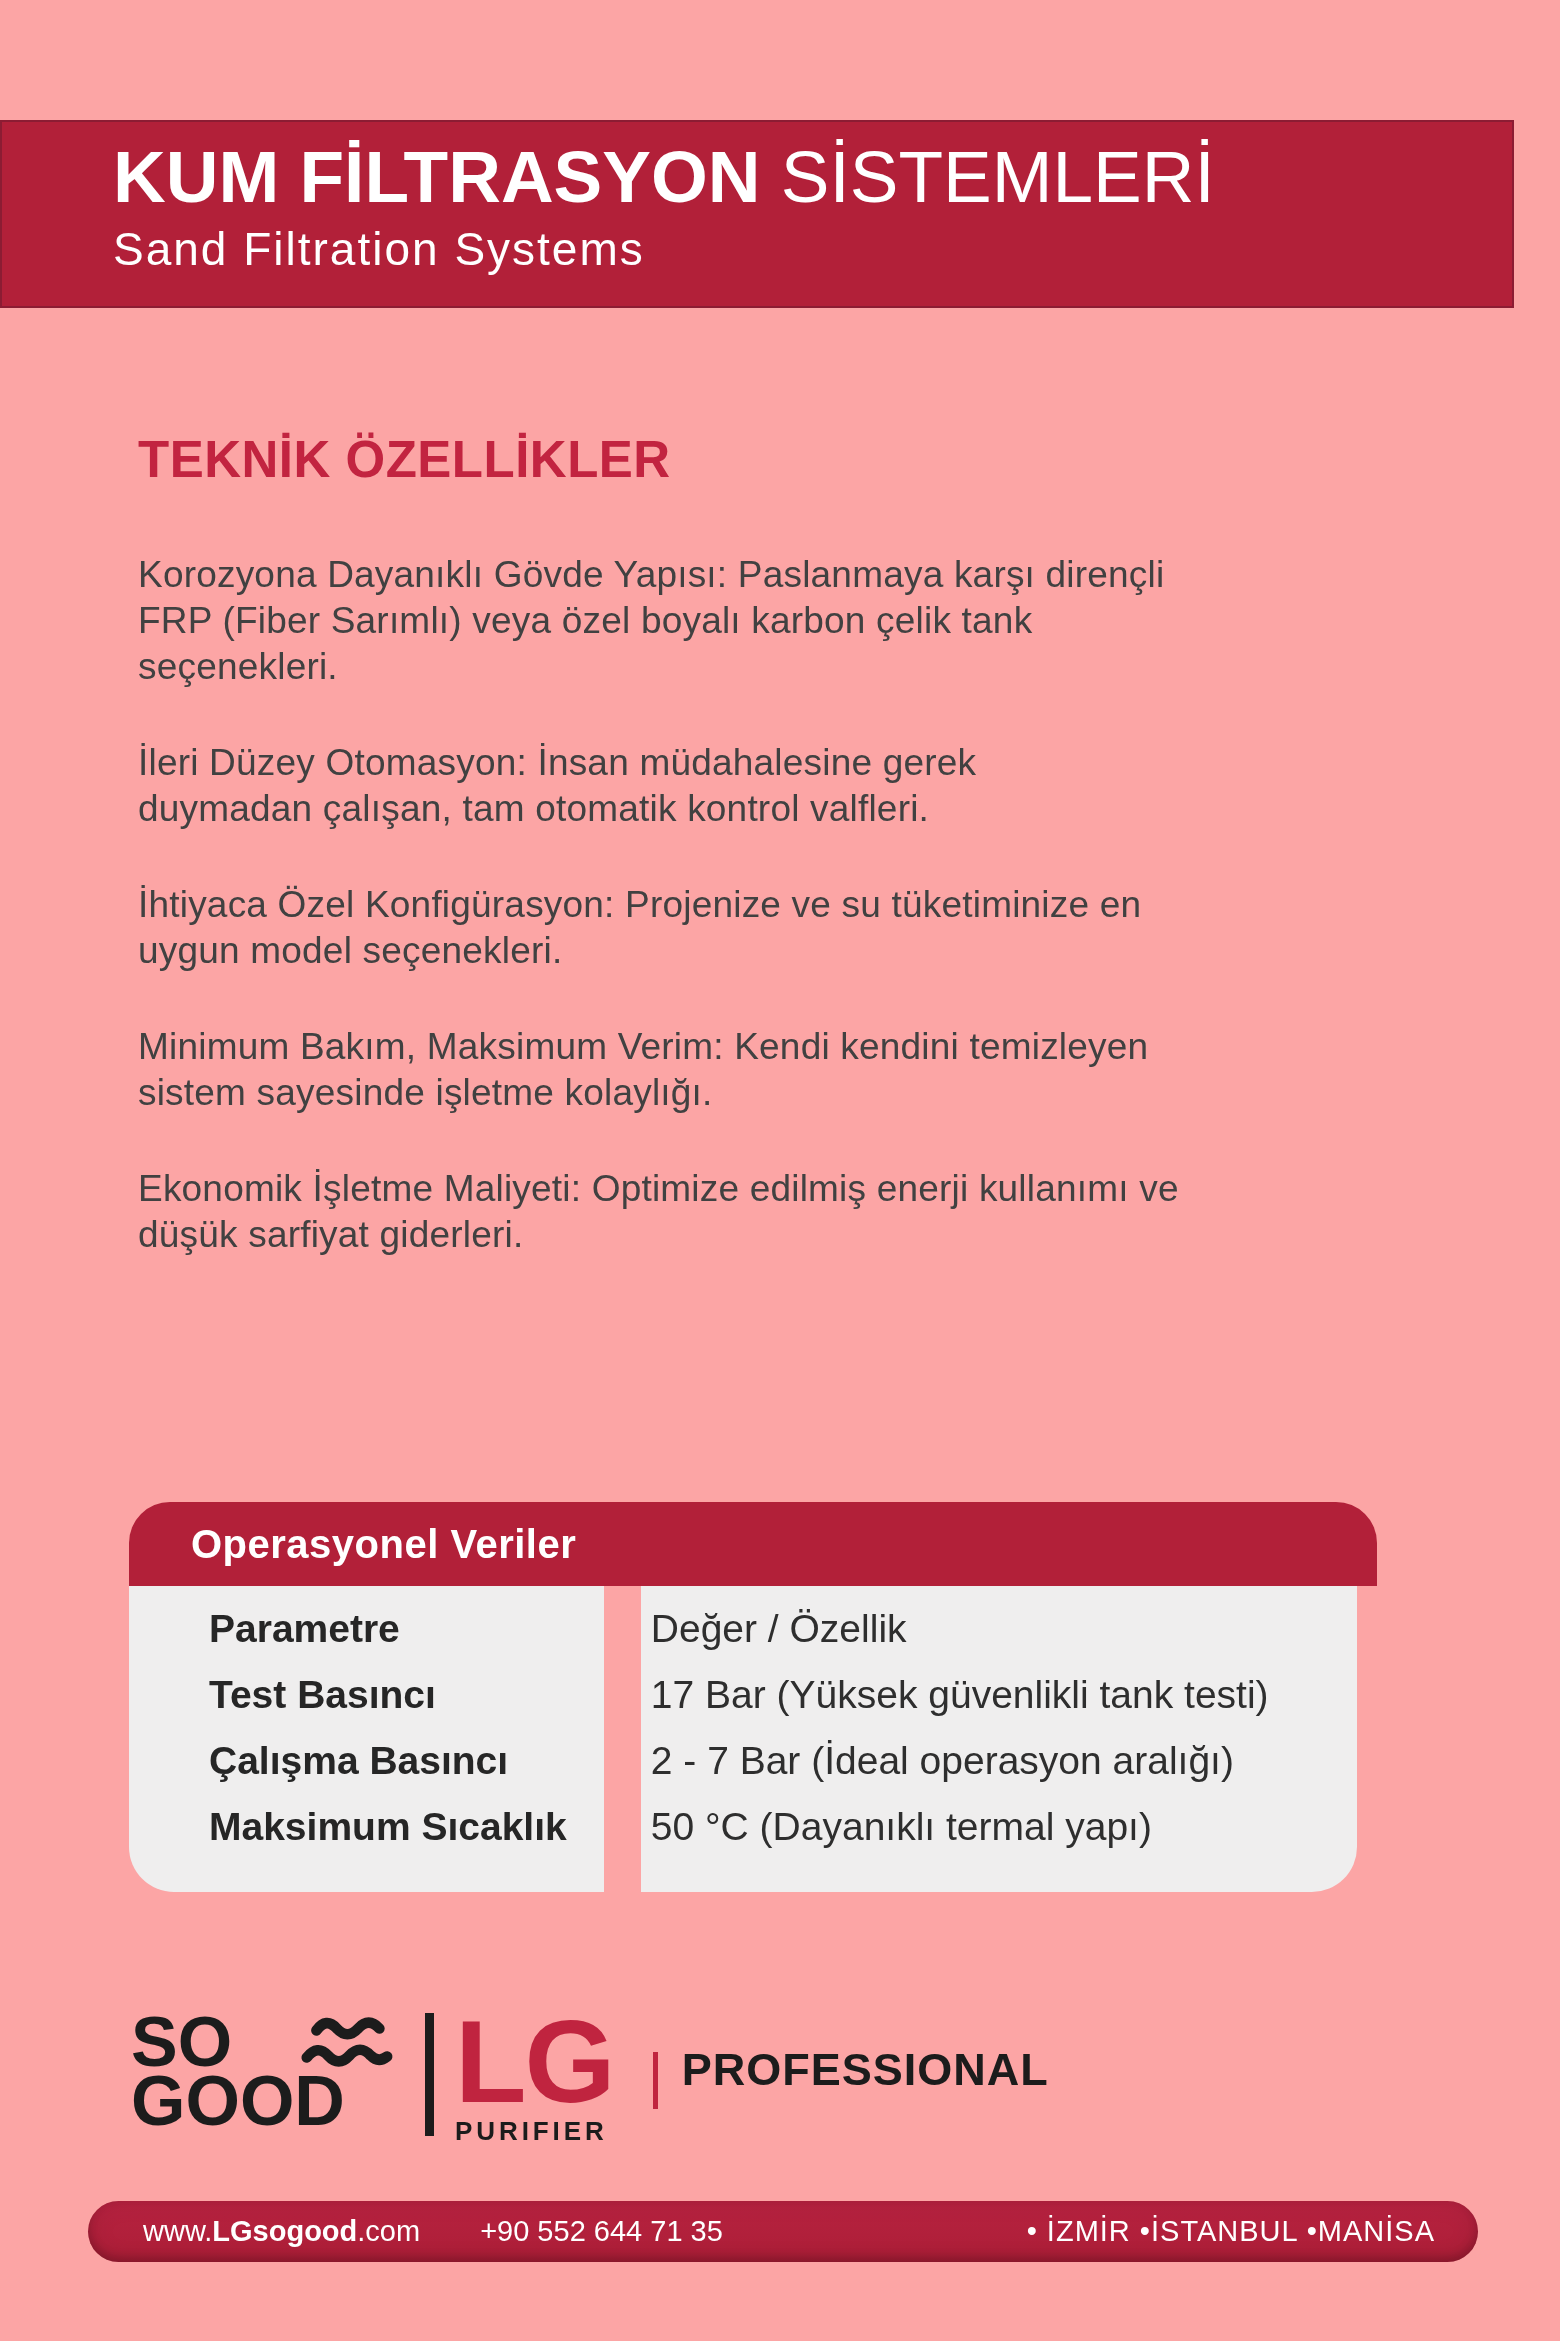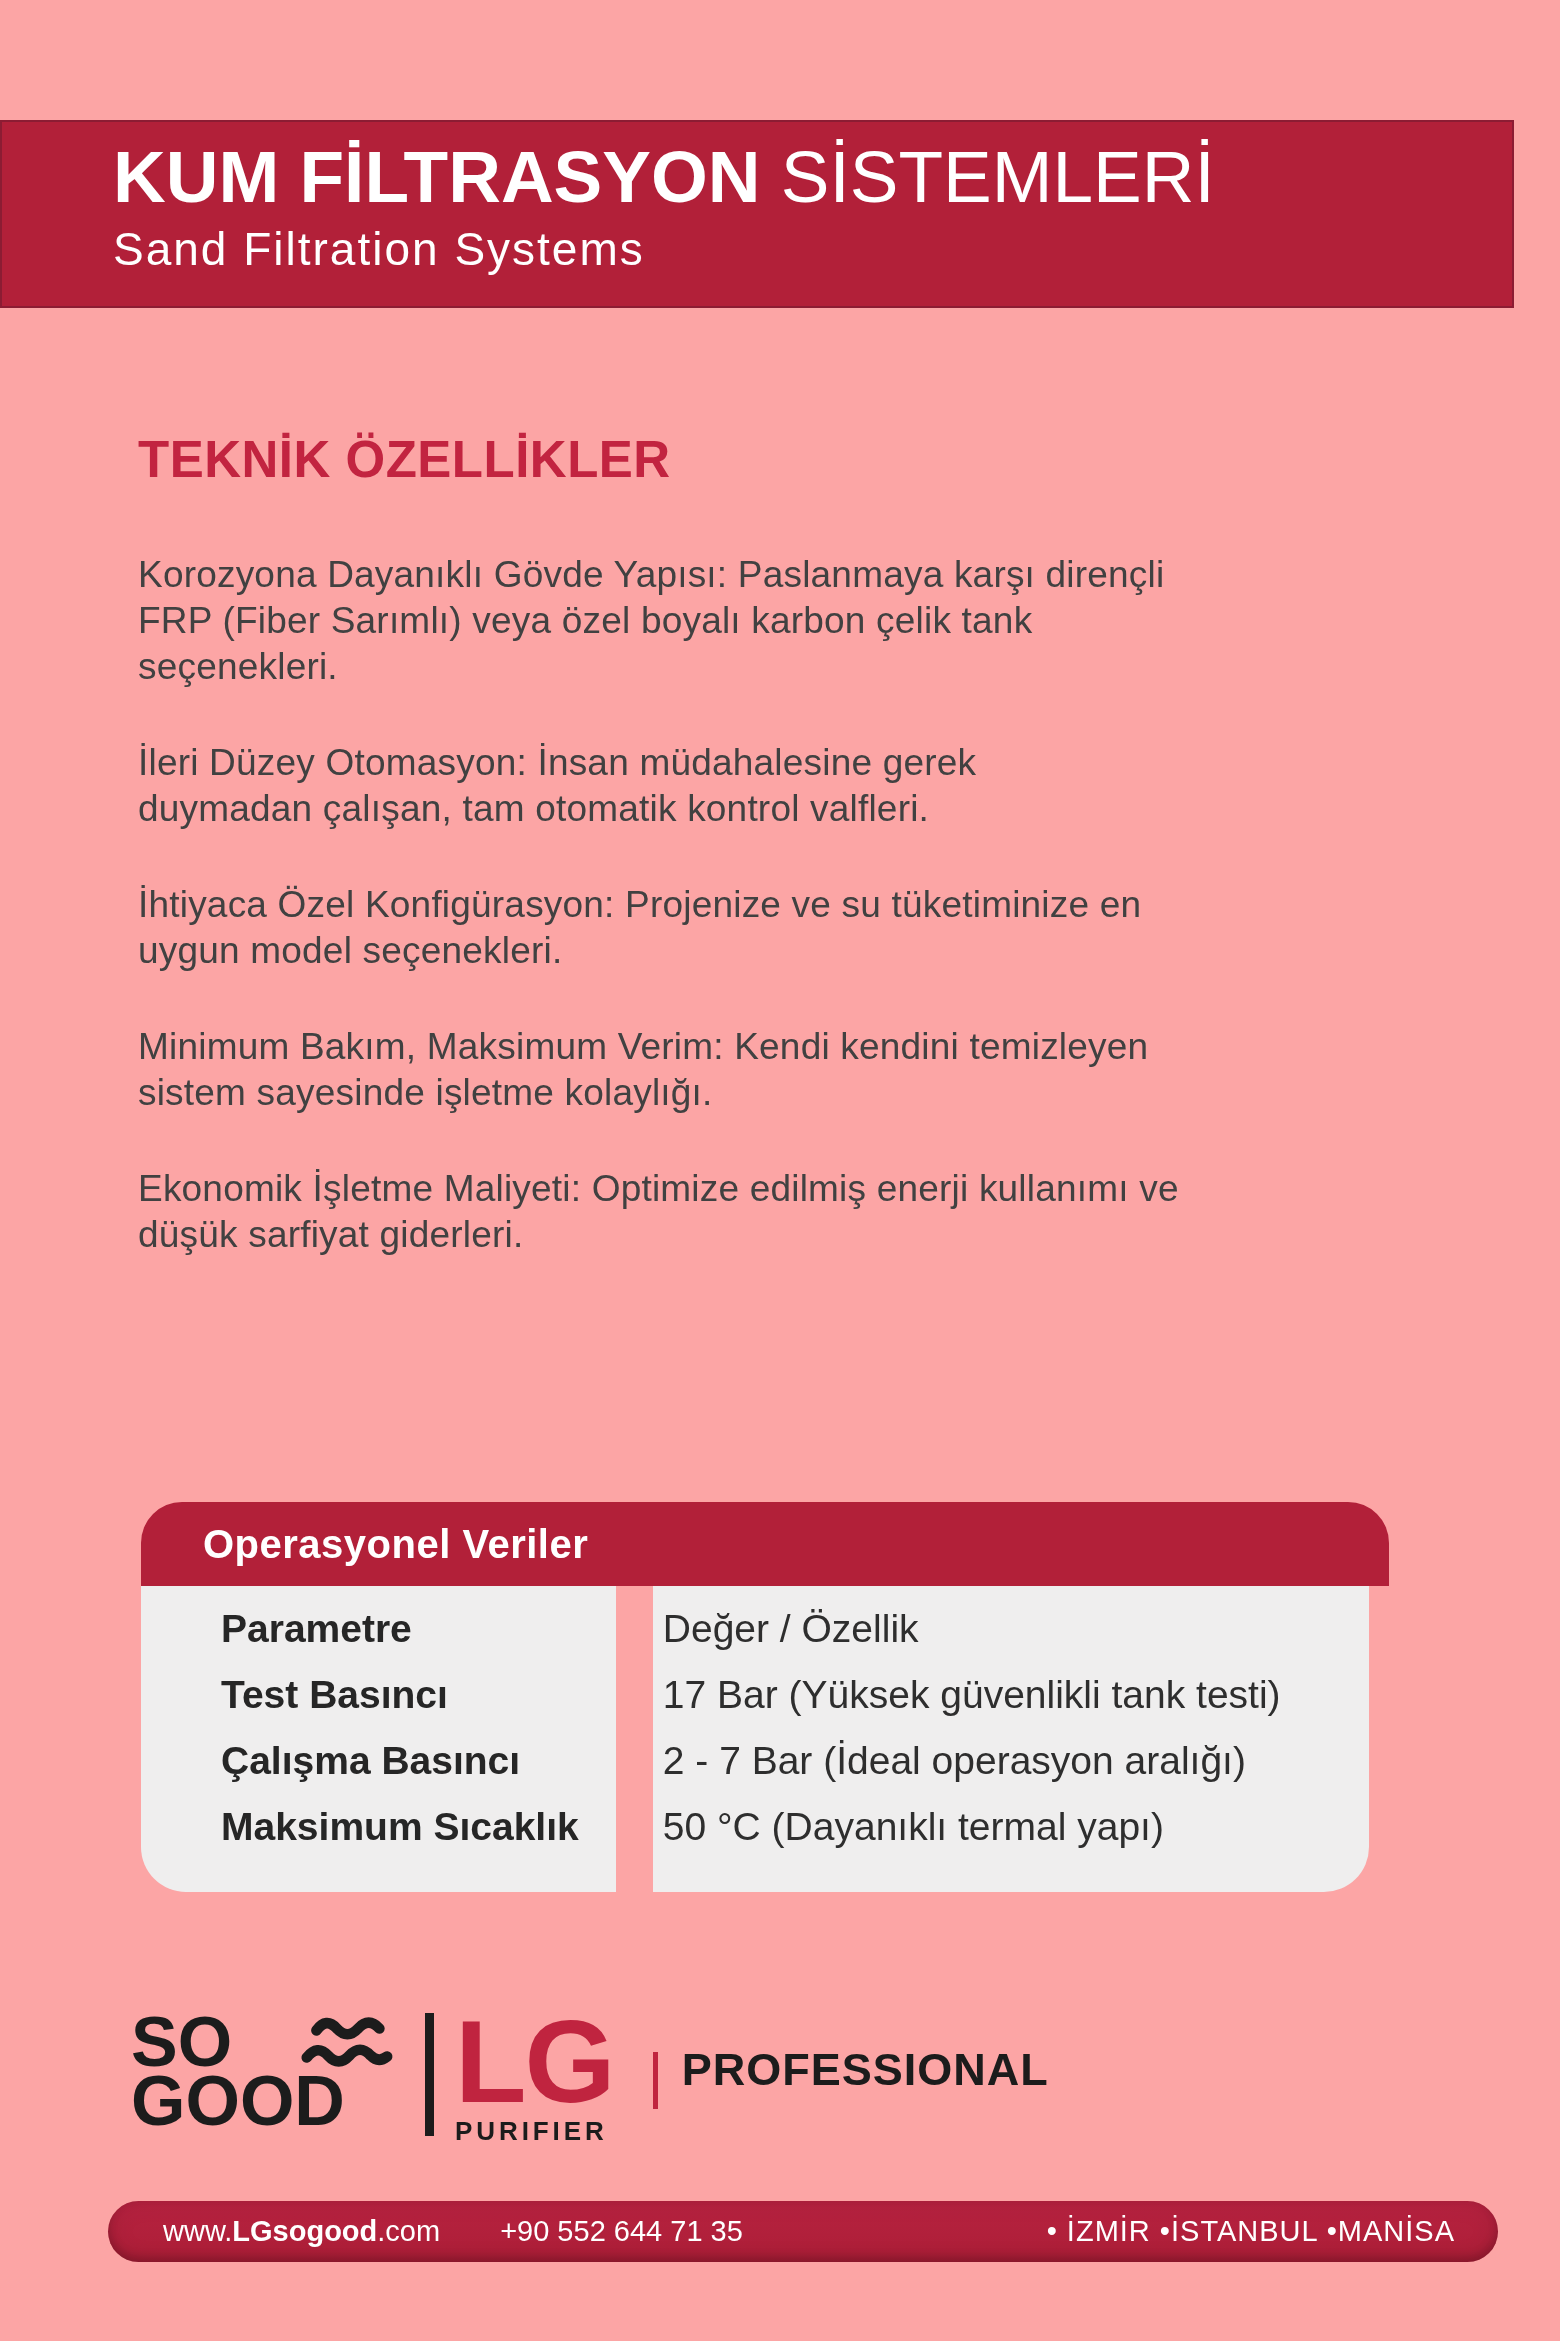--- a/index.html
+++ b/index.html
@@ -21,21 +21,21 @@
   .sec-heading{
     position:absolute;left:138px;top:430px;color:#C22440;
     font-size:51px;font-weight:800;letter-spacing:0.5px;white-space:nowrap;
   }
   .paras{position:absolute;left:138px;top:552px;width:1268px;color:#414141;}
   .para{
     white-space:pre-line;font-size:37px;line-height:46px;font-weight:300;
     margin:0 0 50px 0;letter-spacing:0.2px;
   }
   
-  .ops{position:absolute;left:141px;top:1502px;width:1248px;}
+  .ops{position:absolute;left:129px;top:1502px;width:1248px;}
   .ops-header{
     height:84px;background:#B22039;border-radius:41px 41px 0 0;
     color:#fff;font-size:40px;font-weight:800;line-height:84px;
     padding-left:62px;box-sizing:border-box;letter-spacing:0.5px;
   }
   .ops-body{display:flex;}
   .ops-col{background:#EFEEEE;height:306px;box-sizing:border-box;padding-top:9.8px;}
   .ops-col.left{width:475px;border-radius:0 0 0 45px;padding-left:80px;margin-right:37px;}
   .ops-col.right{width:716px;border-radius:0 0 45px 0;padding-left:9.8px;}
   .ops-cell{height:66px;display:flex;align-items:center;font-size:39px;color:#262626;}
@@ -47,21 +47,21 @@
   .sogood .row1{display:flex;align-items:center;gap:47px;}
   .waves{margin-left:15.6px;margin-top:2px;}
   .bar-black{width:8.8px;height:123px;background:#1c1c1c;margin:2px 0 0 29px;}
   .lgblock{margin-left:21.5px;}
   .lg-big{color:#C0243F;font-weight:800;font-size:117px;line-height:101px;letter-spacing:-2px;}
   .lg-sub{color:#1c1c1c;font-weight:800;font-size:26px;letter-spacing:3.9px;margin-top:3.9px;}
   .bar-red{width:5.9px;height:57px;background:#C0243F;margin:41px 0 0 39px;}
   .professional{color:#1c1c1c;font-weight:800;font-size:45px;letter-spacing:1px;margin:33px 0 0 23.4px;}
   
   .footer{
-    position:absolute;left:108px;top:2201px;width:1390px;height:61px;
+    position:absolute;left:88px;top:2201px;width:1390px;height:61px;
     background:linear-gradient(180deg,#B72240 0%,#AC1E37 100%);
     border-radius:31px;display:flex;align-items:center;color:#fff;
     box-shadow:inset 0 -4.9px 9.8px rgba(0,0,0,.18), inset 0 0 25px rgba(0,0,0,.10);
     padding:0 43px 0 55px;box-sizing:border-box;font-size:29px;
   }
   .footer .web{font-weight:300;white-space:nowrap;}
   .footer .web b{font-weight:800;}
   .footer .phone{font-weight:400;margin-left:60px;white-space:nowrap;}
   .footer .cities{margin-left:auto;font-weight:400;letter-spacing:1px;white-space:nowrap;}
 </style>

